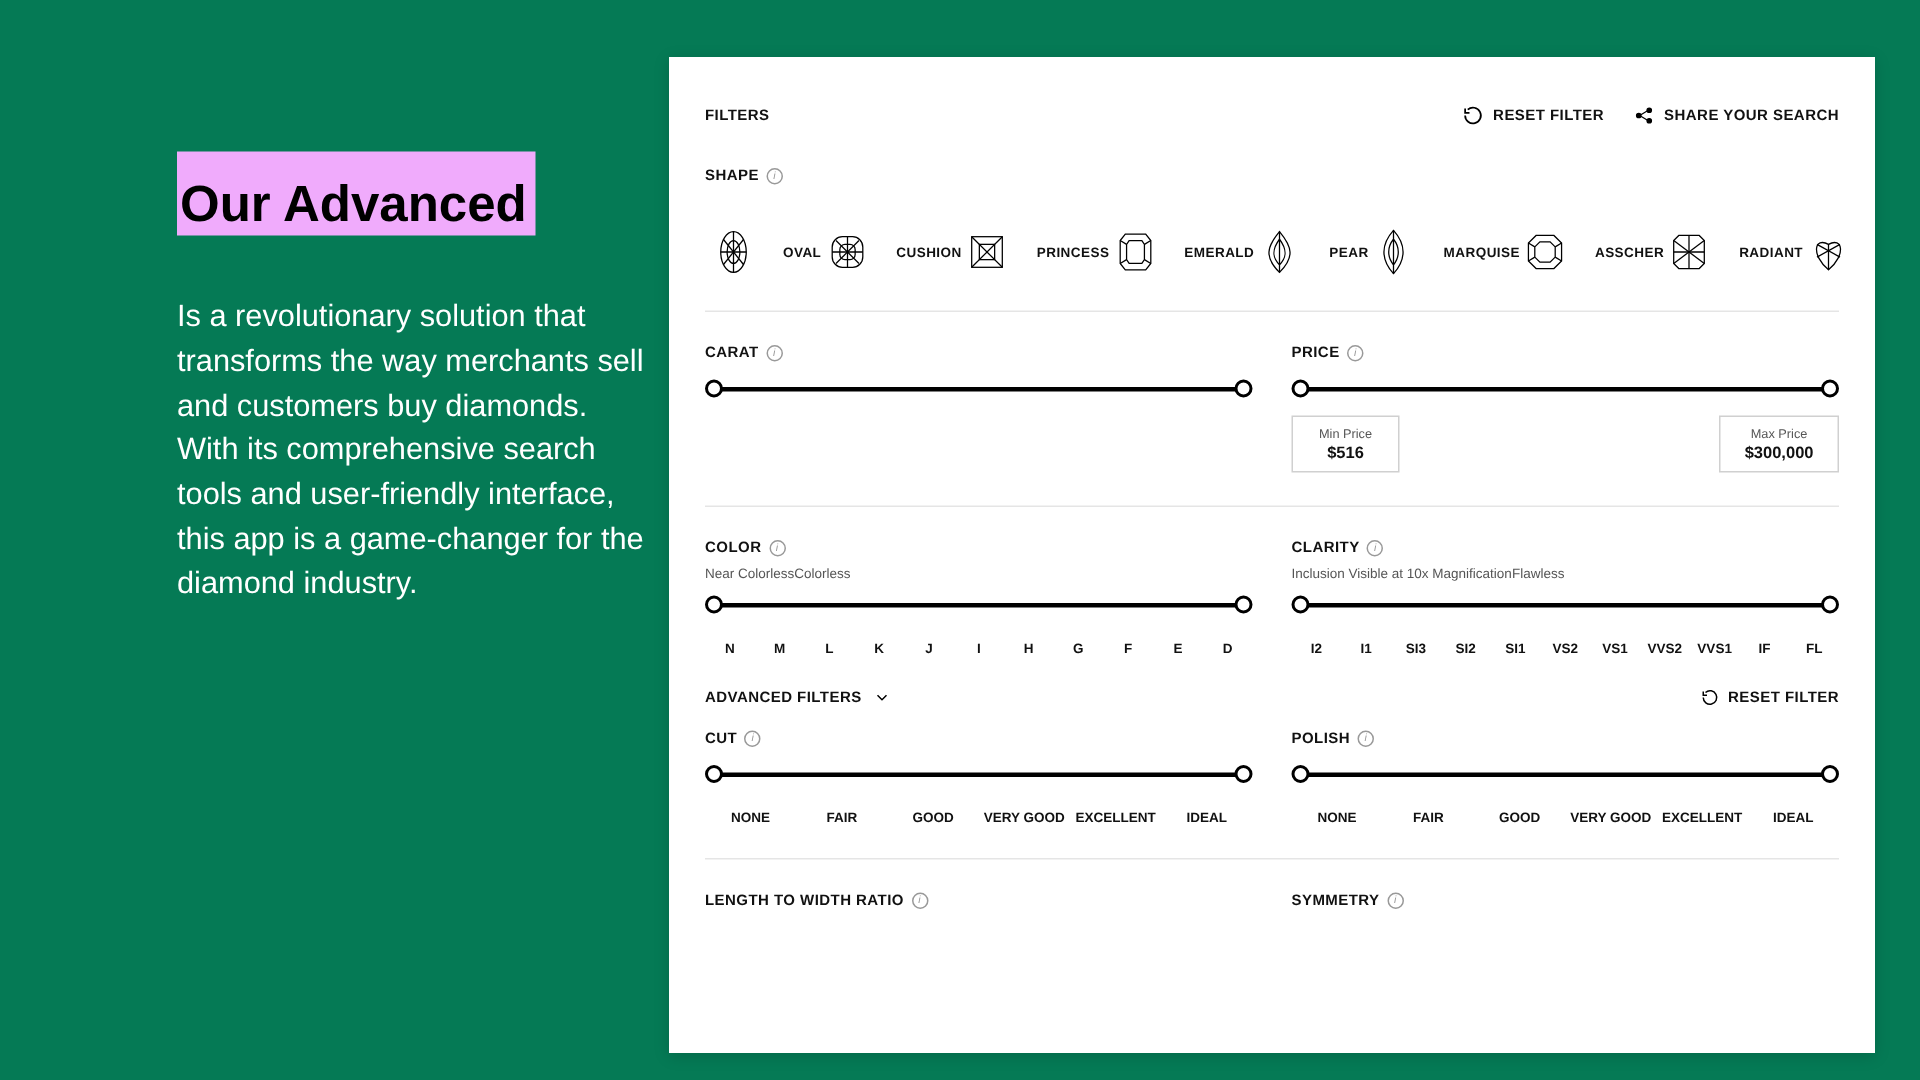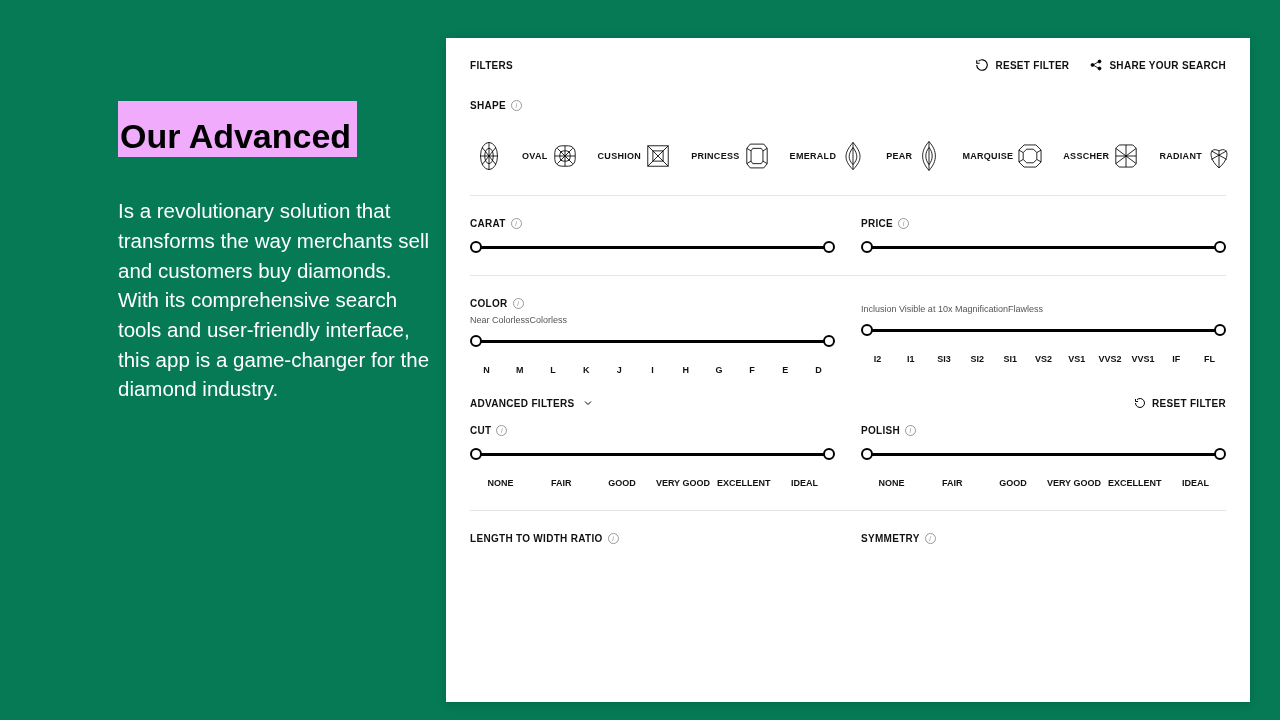--- a/index.html
+++ b/index.html
@@ -9,21 +9,21 @@
   
   .promo { position: absolute; left: 118px; top: 116px; width: 330px; }
   .promo h1 { font-size: 34px; font-weight: 700; line-height: 1.18; color: #000; }
   .promo h1 .hl { background: #f0abfc; padding: 16px 6px 2px 2px; display: inline; }
   .promo p { color: #fff; font-size: 20.5px; line-height: 1.45; margin-top: 40px; padding-right: 10px; }
 
   
   .panel {
     position: absolute; left: 446px; top: 38px; width: 804px; height: 664px;
     background: #fff; box-shadow: 0 2px 10px rgba(0,0,0,.15);
-    padding: 20px 24px 0 24px; overflow: hidden;
+    padding: 32px 24px 0 24px; overflow: hidden;
     font-family: Arial, sans-serif;
     color: #111;
   }
 
   .topbar { display: flex; align-items: center; font-size: 10px; font-weight: 700; letter-spacing: .3px; }
   .topbar .spacer { flex: 1; }
   .topbar .act { display: flex; align-items: center; gap: 6px; margin-left: 20px; cursor: pointer; }
   .topbar svg { width: 14px; height: 14px; }
 
   .sect-label { font-size: 10px; font-weight: 700; letter-spacing: .3px; display: flex; align-items: center; gap: 5px; text-align: center; }
@@ -227,20 +227,30 @@
     <div class="col">
       <div class="sect-label">
           <span>PRICE</span>
           <span class="info">i</span>
         </div>
       <div class="slider">
         <div class="track"></div>
           <div class="handle left"></div>
           <div class="handle right"></div>
       </div>
+      <div class="valboxes">
+        <div class="valbox">
+          <div class="t">Min Price</div>
+          <div class="v">$516</div>
+        </div>
+        <div class="valbox">
+          <div class="t">Max Price</div>
+          <div class="v">$300,000</div>
+        </div>
+      </div>
     </div>
   </div>
 
   <div class="divider"></div>
 
   <div class="row2">
     <div class="col">
       <div class="sect-label">
           <span>COLOR</span>
           <span class="info">i</span>
@@ -262,20 +272,24 @@
           <span>J</span>
           <span>I</span>
           <span>H</span>
           <span>G</span>
           <span>F</span>
           <span>E</span>
           <span>D</span>
       </div>
     </div>
     <div class="col">
+      <div class="sect-label">
+          <span>CLARITY</span>
+          <span class="info">i</span>
+        </div>
       <div class="range-caps">
         <span>Inclusion Visible at 10x Magnification</span>
         <span>Flawless</span>
       </div>
       <div class="slider" style="margin-top:10px;">
         <div class="track"></div>
           <div class="handle left"></div>
           <div class="handle right"></div>
       </div>
       <div class="ticks">

